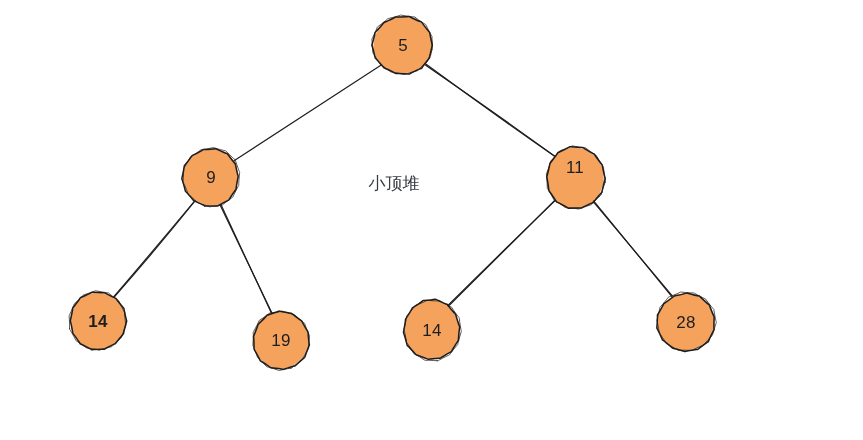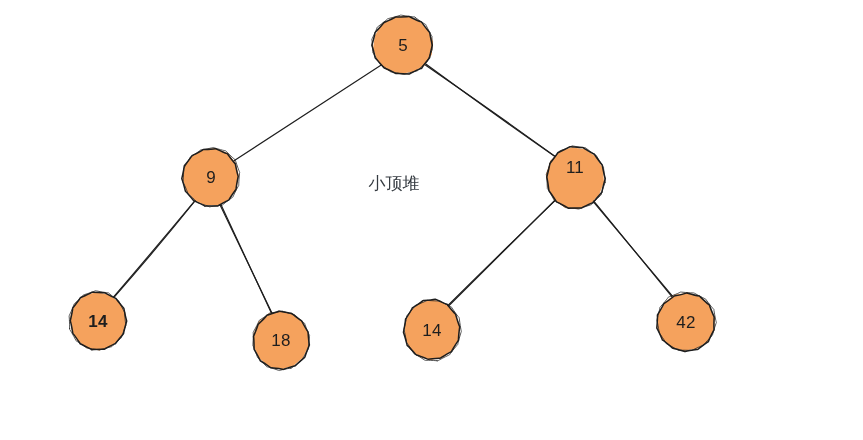--- a/index.html
+++ b/index.html
@@ -115,20 +115,20 @@
           <path d="M 702.81 345.32 C 688.65 351.36, 693.18 350.55, 690.81 350.44 C 675.24 349.74, 679.67 351.06, 677.62 349.85 C 664.15 341.93, 667.48 345.12, 666.20 343.14 C 657.86 330.11, 659.49 334.41, 659.13 332.09 C 656.80 316.93, 656.54 321.52, 657.16 319.24 C 661.19 304.32, 658.99 308.38, 660.58 306.60 C 670.96 294.93, 667.15 297.53, 669.38 296.71 C 684.01 291.30, 679.43 291.90, 681.78 292.13 C 697.12 293.63, 692.74 292.25, 694.78 293.40 C 708.18 300.89, 704.73 297.85, 706.13 299.75 C 715.34 312.23, 713.56 307.97, 713.94 310.33 C 716.41 325.77, 716.79 321.17, 716.03 323.41 C 711.01 338.13, 713.39 334.19, 711.78 335.88 C 701.19 347.02, 704.97 344.39, 702.81 345.32 Z" fill="none" stroke="#1e1e1e" stroke-width="1.0" stroke-linecap="round" opacity="0.75"></path>
         </g>
       </g>
   </svg>
 
   <div id="label-layer">
       <div class="node-label" style="left: 403px; top: 45px; color: rgb(30, 30, 30);">5</div>
       <div class="node-label" style="left: 211px; top: 177px; color: rgb(30, 30, 30);">9</div>
       <div class="node-label" style="left: 575px; top: 167px; color: rgb(30, 30, 30);">11</div>
       <div class="node-label" style="left: 98px; top: 321px; color: rgb(30, 30, 30); font-weight: bold;">14</div>
-      <div class="node-label" style="left: 281px; top: 340px; color: rgb(30, 30, 30);">18</div>
+      <div class="node-label" style="left: 281px; top: 340px; color: rgb(30, 30, 30);">19</div>
       <div class="node-label" style="left: 432px; top: 330px; color: rgb(30, 30, 30);">14</div>
-      <div class="node-label" style="left: 686px; top: 322px; color: rgb(30, 30, 30);">42</div>
+      <div class="node-label" style="left: 686px; top: 322px; color: rgb(30, 30, 30);">28</div>
     </div>
 
   <div class="caption" style="left: 394px; top: 183px; color: rgb(52, 58, 64); text-align: right;">小顶堆</div>
 
 </div>
 
 </body></html>

